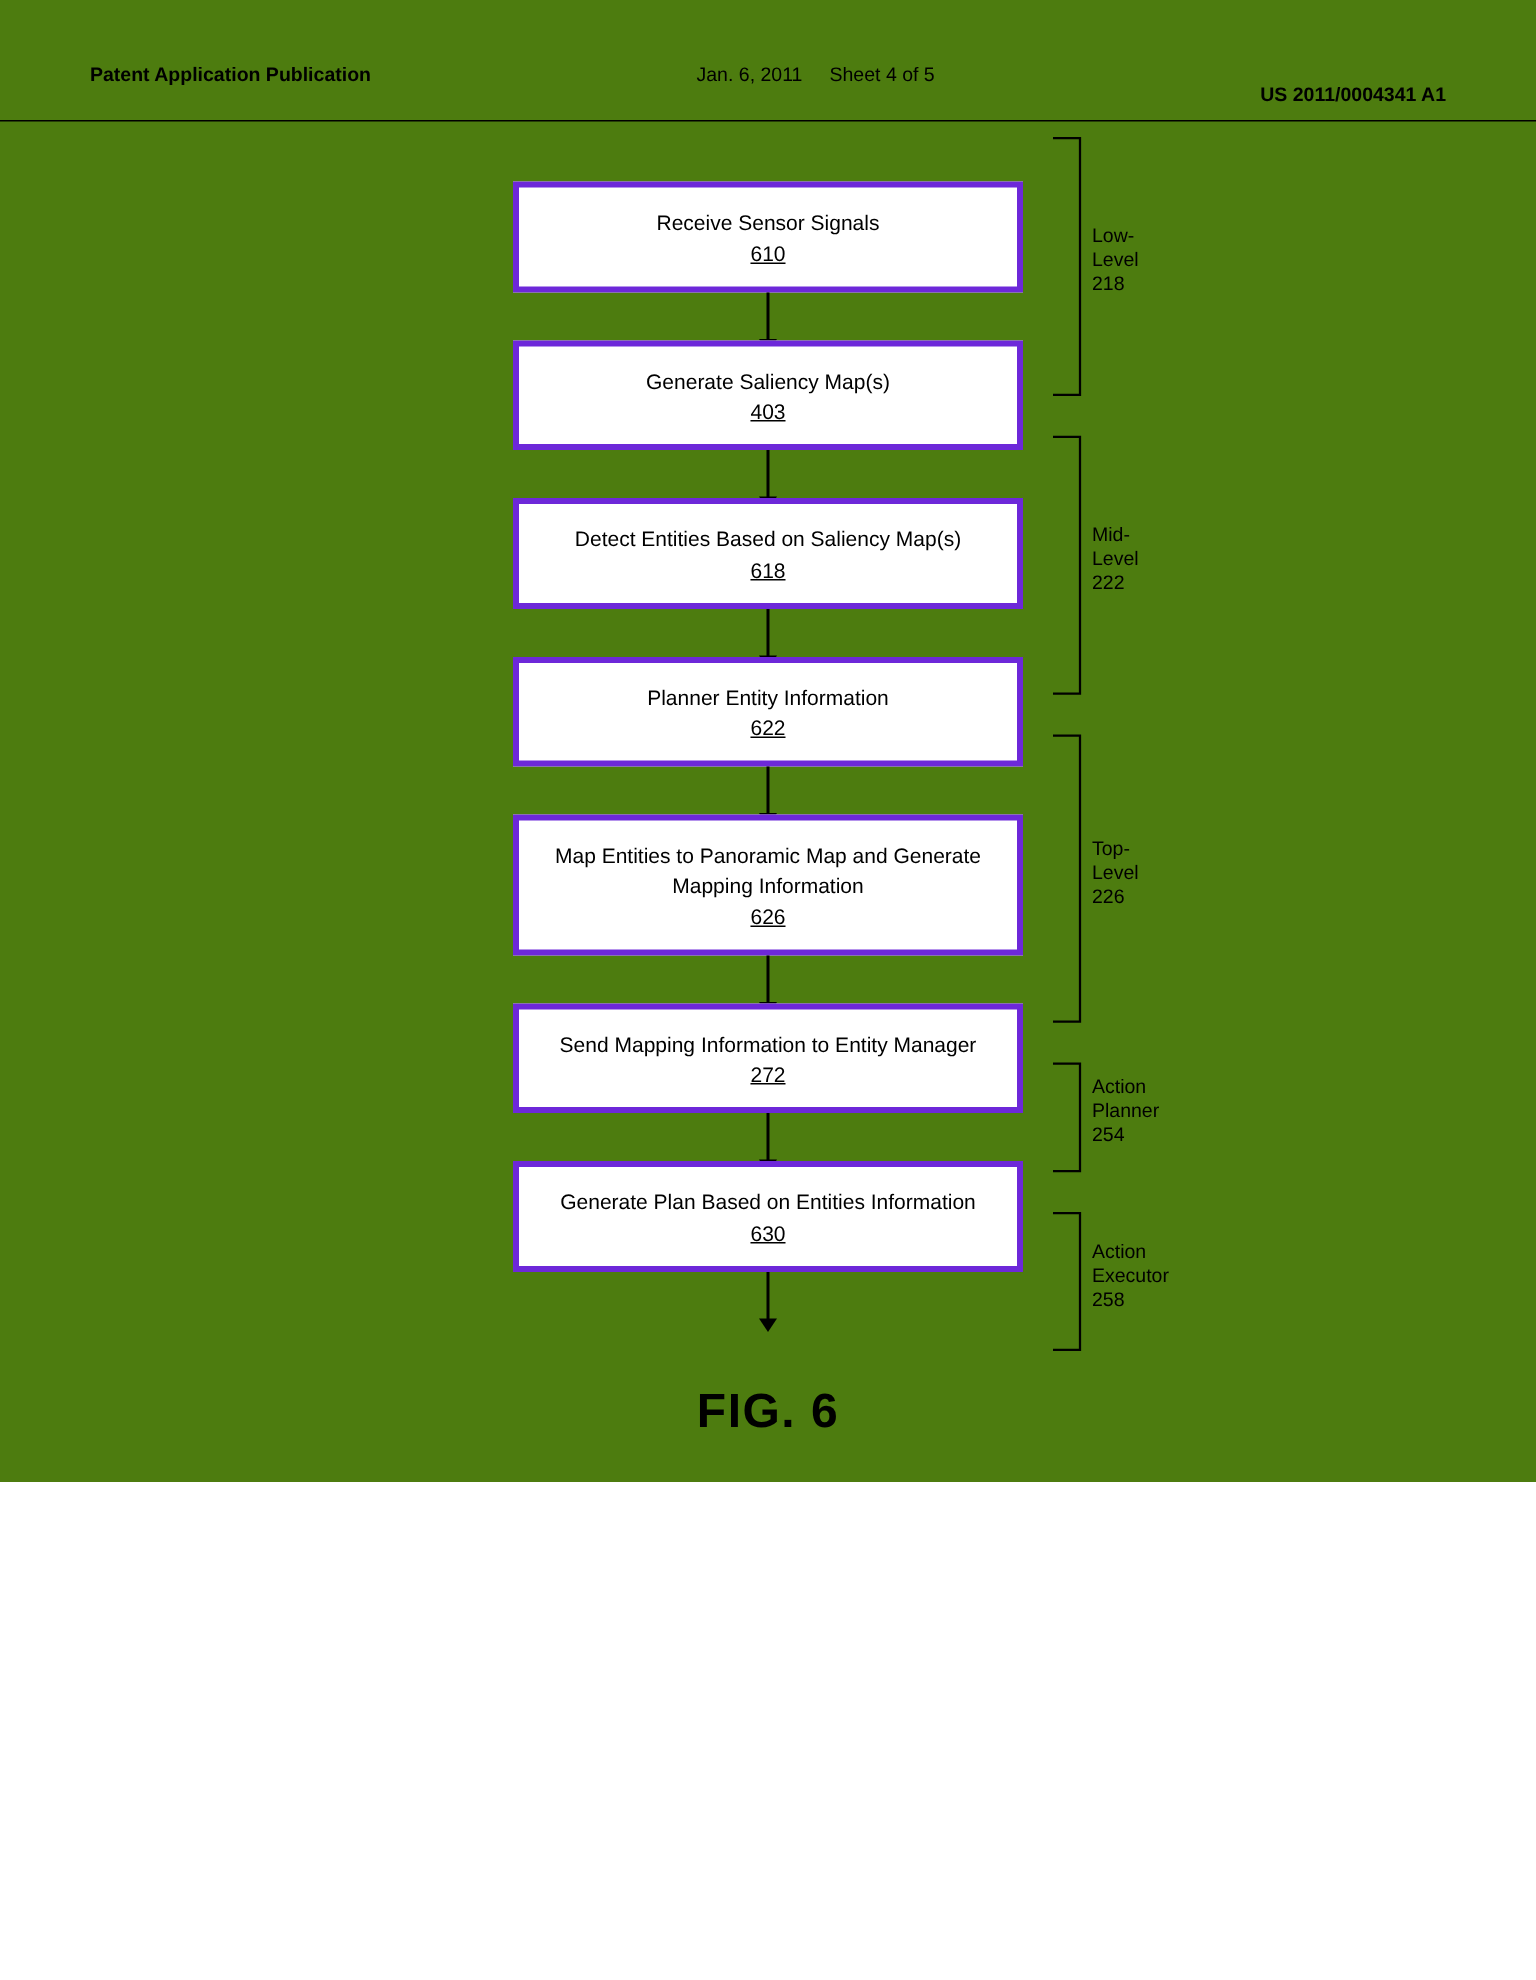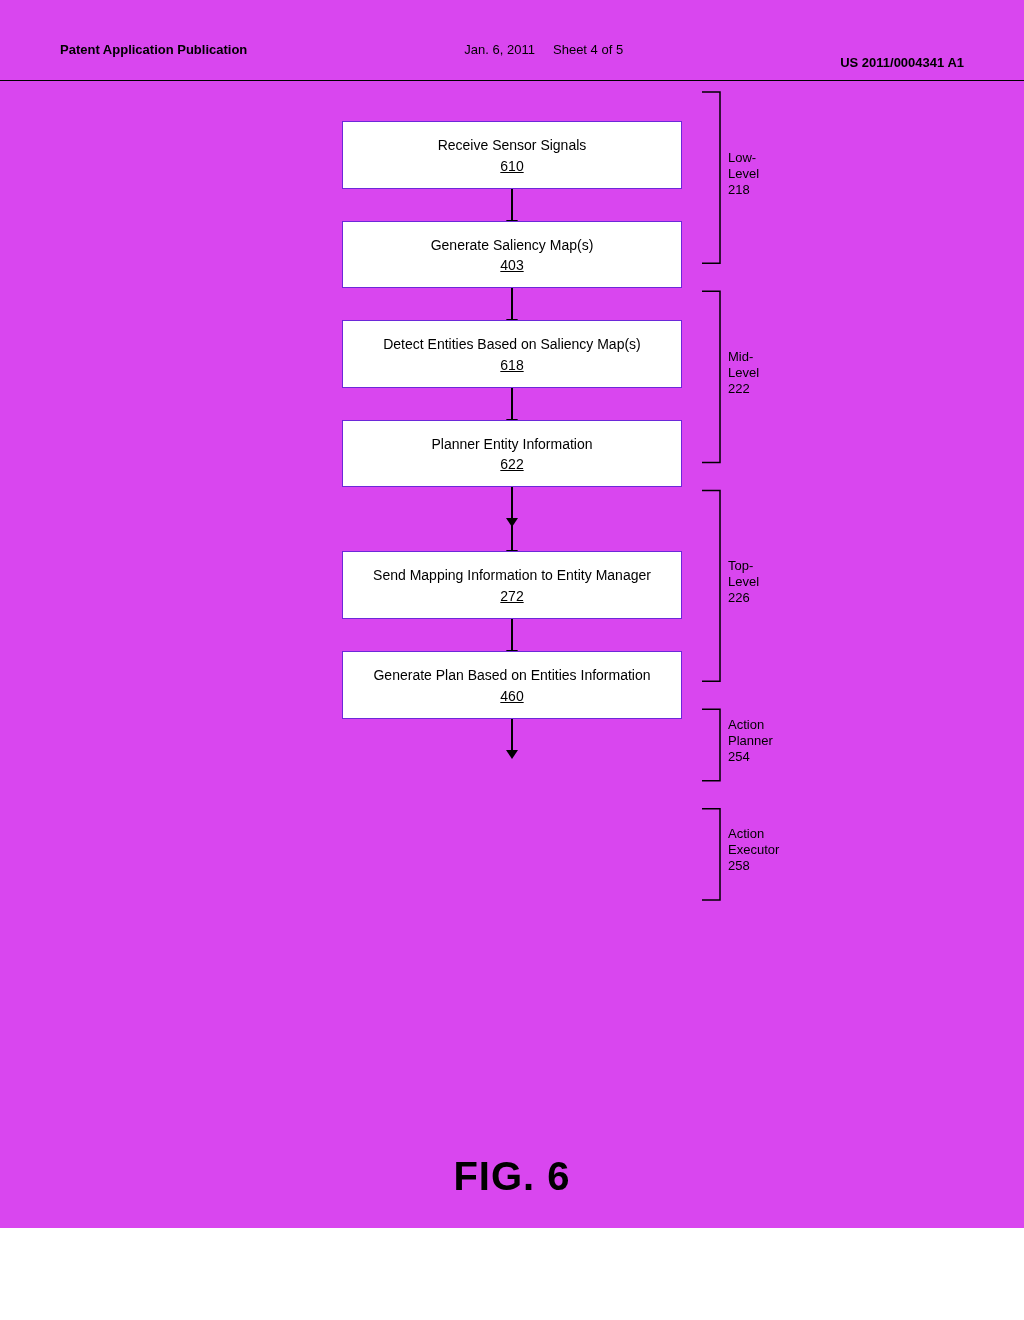--- a/index.html
+++ b/index.html
@@ -7,22 +7,22 @@
       background: #fff;
       font-family: Arial, sans-serif;
       width: 1024px;
       height: 1320px;
       overflow: hidden;
       position: relative;
     }
 
     .page {
       width: 1024px;
-      height: 1228px;
-      background: #d946ef;
+      height: 988px;
+      background: #4d7c0f;
       position: relative;
     }
 
     
     .header {
       display: flex;
       justify-content: space-between;
       align-items: center;
       padding: 28px 60px 10px 60px;
       border-bottom: 1px solid #000;
@@ -56,21 +56,21 @@
     
     .flow-container {
       position: relative;
       display: flex;
       flex-direction: column;
       align-items: center;
       width: 100%;
     }
 
     .box {
-      border: 1px solid #6d28d9;
+      border: 4px solid #6d28d9;
       width: 340px;
       text-align: center;
       padding: 14px 16px;
       background: #fff;
       position: relative;
     }
 
     .box-title {
       font-size: 14px;
       line-height: 1.4;
@@ -102,21 +102,21 @@
       border-right: 6px solid transparent;
       border-top: 9px solid #000;
     }
 
     
     .fig-label {
       position: absolute;
       bottom: 40px;
       left: 50%;
       transform: translateX(-50%);
-      font-size: 40px;
+      font-size: 32px;
       font-weight: bold;
       letter-spacing: 1px;
     }
   </style>
 </head>
 <body>
 
 <div class="page">
 
   <div class="header">
@@ -134,24 +134,25 @@
     <div class="flow-container" id="flow-container">
 
     <div class="box"><span class="box-title">Receive Sensor Signals</span><span class="box-num">610</span></div>
         <div class="arrow"></div>
         <div class="box"><span class="box-title">Generate Saliency Map(s)</span><span class="box-num">403</span></div>
         <div class="arrow"></div>
         <div class="box"><span class="box-title">Detect Entities Based on Saliency Map(s)</span><span class="box-num">618</span></div>
         <div class="arrow"></div>
         <div class="box"><span class="box-title">Planner Entity Information</span><span class="box-num">622</span></div>
         <div class="arrow"></div>
+        <div class="box"><span class="box-title">Map Entities to Panoramic Map and Generate Mapping Information</span><span class="box-num">626</span></div>
         <div class="arrow"></div>
         <div class="box"><span class="box-title">Send Mapping Information to Entity Manager</span><span class="box-num">272</span></div>
         <div class="arrow"></div>
-        <div class="box"><span class="box-title">Generate Plan Based on Entities Information</span><span class="box-num">460</span></div>
+        <div class="box"><span class="box-title">Generate Plan Based on Entities Information</span><span class="box-num">630</span></div>
         <div class="arrow"></div>
       </div>
 
     <div class="fig-label">FIG. 6</div>
 
   </div>
 <svg width="1024" height="1320" style="position: absolute; top: 0px; left: 0px; pointer-events: none;">
       <path d="M 702 92 L 720 92 L 720 263.1875 L 702 263.1875" stroke="#000" stroke-width="1.5" fill="none"></path>
       <text x="728" y="161.59375" font-size="13" font-family="Arial, sans-serif"><tspan x="728" dy="0">Low-</tspan><tspan x="728" dy="16">Level</tspan><tspan x="728" dy="16">218</tspan></text>
       <path d="M 702 291.1875 L 720 291.1875 L 720 462.375 L 702 462.375" stroke="#000" stroke-width="1.5" fill="none"></path>

